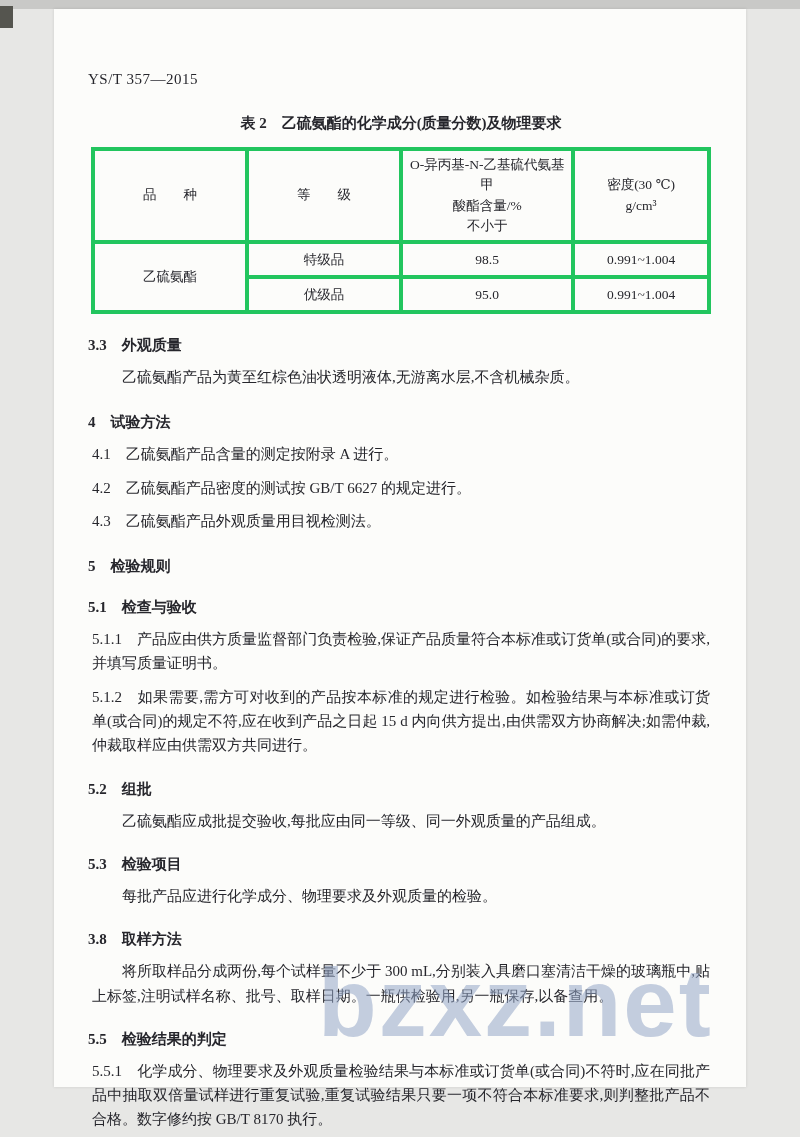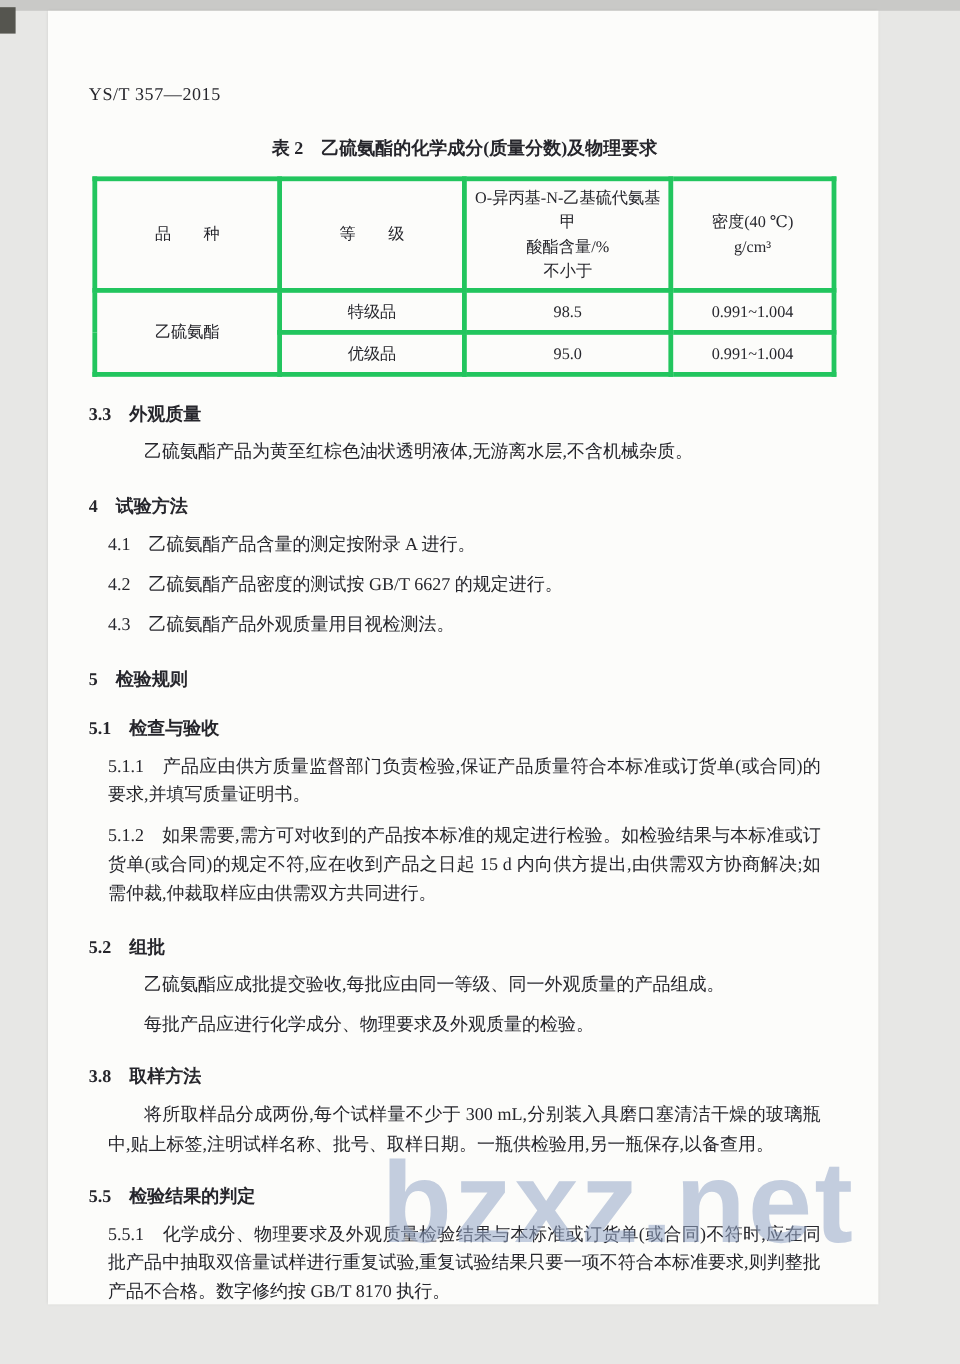--- a/index.html
+++ b/index.html
@@ -10,42 +10,42 @@
     color:#26262c;
   }
   .canvas {
     position:relative; width:800px; height:1137px;
     background:#e7e7e5; overflow:hidden;
   }
   .topband { position:absolute; left:0; top:0; width:800px; height:9px; background:#c9c9c7; }
   .artifact-tl { position:absolute; left:0; top:6px; width:13px; height:22px; background:#55554f; }
   .artifact-tr { position:absolute; left:716px; top:38px; width:9px; height:9px; background:#6b6b63; border-radius:2px; }
   .page {
-    position:absolute; left:40px; top:9px; width:692px; height:1078px;
+    position:absolute; left:54px; top:9px; width:692px; height:1078px;
     background:#fcfcfa;
     box-shadow:0 0 3px rgba(0,0,0,0.12);
   }
   .content { padding:62px 32px 0 34px; }
   .std-no { font-size:15px; letter-spacing:0.5px; }
   .tbl-title { text-align:center; font-weight:bold; font-size:15px; margin:26px 0 14px 0; }
   table.spec {
     width:99%; margin:0 auto; border-collapse:collapse;
     font-size:13.5px; text-align:center;
   }
   table.spec th, table.spec td {
     border:4px solid #22c55e; padding:4px 6px; vertical-align:middle;
   }
   table.spec { border:2px solid #3c3c3a; }
   table.spec thead th { font-weight:normal; height:62px; line-height:1.5; }
   table.spec tbody td { height:23px; }
   .c1{width:25%;} .c2{width:25%;} .c3{width:28%;} .c4{width:22%;}
 
   .h1 { font-weight:bold; font-size:15px; margin:24px 0 10px 0; }
   .h2 { font-weight:bold; font-size:15px; margin:22px 0 10px 0; }
-  .para { font-size:15px; line-height:1.62; margin:9px 16px; text-align:justify; }
+  .para { font-size:15px; line-height:1.62; margin:9px 4px; text-align:justify; }
   .p-indent { text-indent:2em; }
   .p-num { text-indent:0; }
 
   .watermark {
     position:absolute; left:318px; top:948px;
     font-family:"Liberation Sans","DejaVu Sans",sans-serif;
     font-weight:bold; font-size:96px; letter-spacing:2px;
     color:rgba(148,166,199,0.55);
     pointer-events:none; white-space:nowrap;
   }
@@ -69,21 +69,21 @@
         <thead>
           <tr>
             <th class="c1">品　　种</th>
             <th class="c2">等　　级</th>
             <th class="c3">
               <div>O-异丙基-N-乙基硫代氨基甲</div>
               <div>酸酯含量/%</div>
               <div>不小于</div>
             </th>
             <th class="c4">
-              <div>密度(40 ℃)</div>
+              <div>密度(30 ℃)</div>
               <div>g/cm³</div>
             </th>
           </tr>
         </thead>
         <tbody>
           <tr>
             <td rowspan="2">乙硫氨酯</td>
             <td>特级品</td>
             <td>98.5</td>
             <td>0.991~1.004</td>
@@ -105,20 +105,21 @@
       <div class="para p-num">4.3　乙硫氨酯产品外观质量用目视检测法。</div>
 
       <div class="h1">5　检验规则</div>
       <div class="h2">5.1　检查与验收</div>
       <div class="para p-num">5.1.1　产品应由供方质量监督部门负责检验,保证产品质量符合本标准或订货单(或合同)的要求,并填写质量证明书。</div>
       <div class="para p-num">5.1.2　如果需要,需方可对收到的产品按本标准的规定进行检验。如检验结果与本标准或订货单(或合同)的规定不符,应在收到产品之日起 15 d 内向供方提出,由供需双方协商解决;如需仲裁,仲裁取样应由供需双方共同进行。</div>
 
       <div class="h2">5.2　组批</div>
       <div class="para p-indent">乙硫氨酯应成批提交验收,每批应由同一等级、同一外观质量的产品组成。</div>
 
+      <div class="h2">5.3　检验项目</div>
       <div class="para p-indent">每批产品应进行化学成分、物理要求及外观质量的检验。</div>
 
       <div class="h2">3.8　取样方法</div>
       <div class="para p-indent">将所取样品分成两份,每个试样量不少于 300 mL,分别装入具磨口塞清洁干燥的玻璃瓶中,贴上标签,注明试样名称、批号、取样日期。一瓶供检验用,另一瓶保存,以备查用。</div>
 
       <div class="h2">5.5　检验结果的判定</div>
       <div class="para p-num">5.5.1　化学成分、物理要求及外观质量检验结果与本标准或订货单(或合同)不符时,应在同批产品中抽取双倍量试样进行重复试验,重复试验结果只要一项不符合本标准要求,则判整批产品不合格。数字修约按 GB/T 8170 执行。</div>
 
     </div>
   </div>

